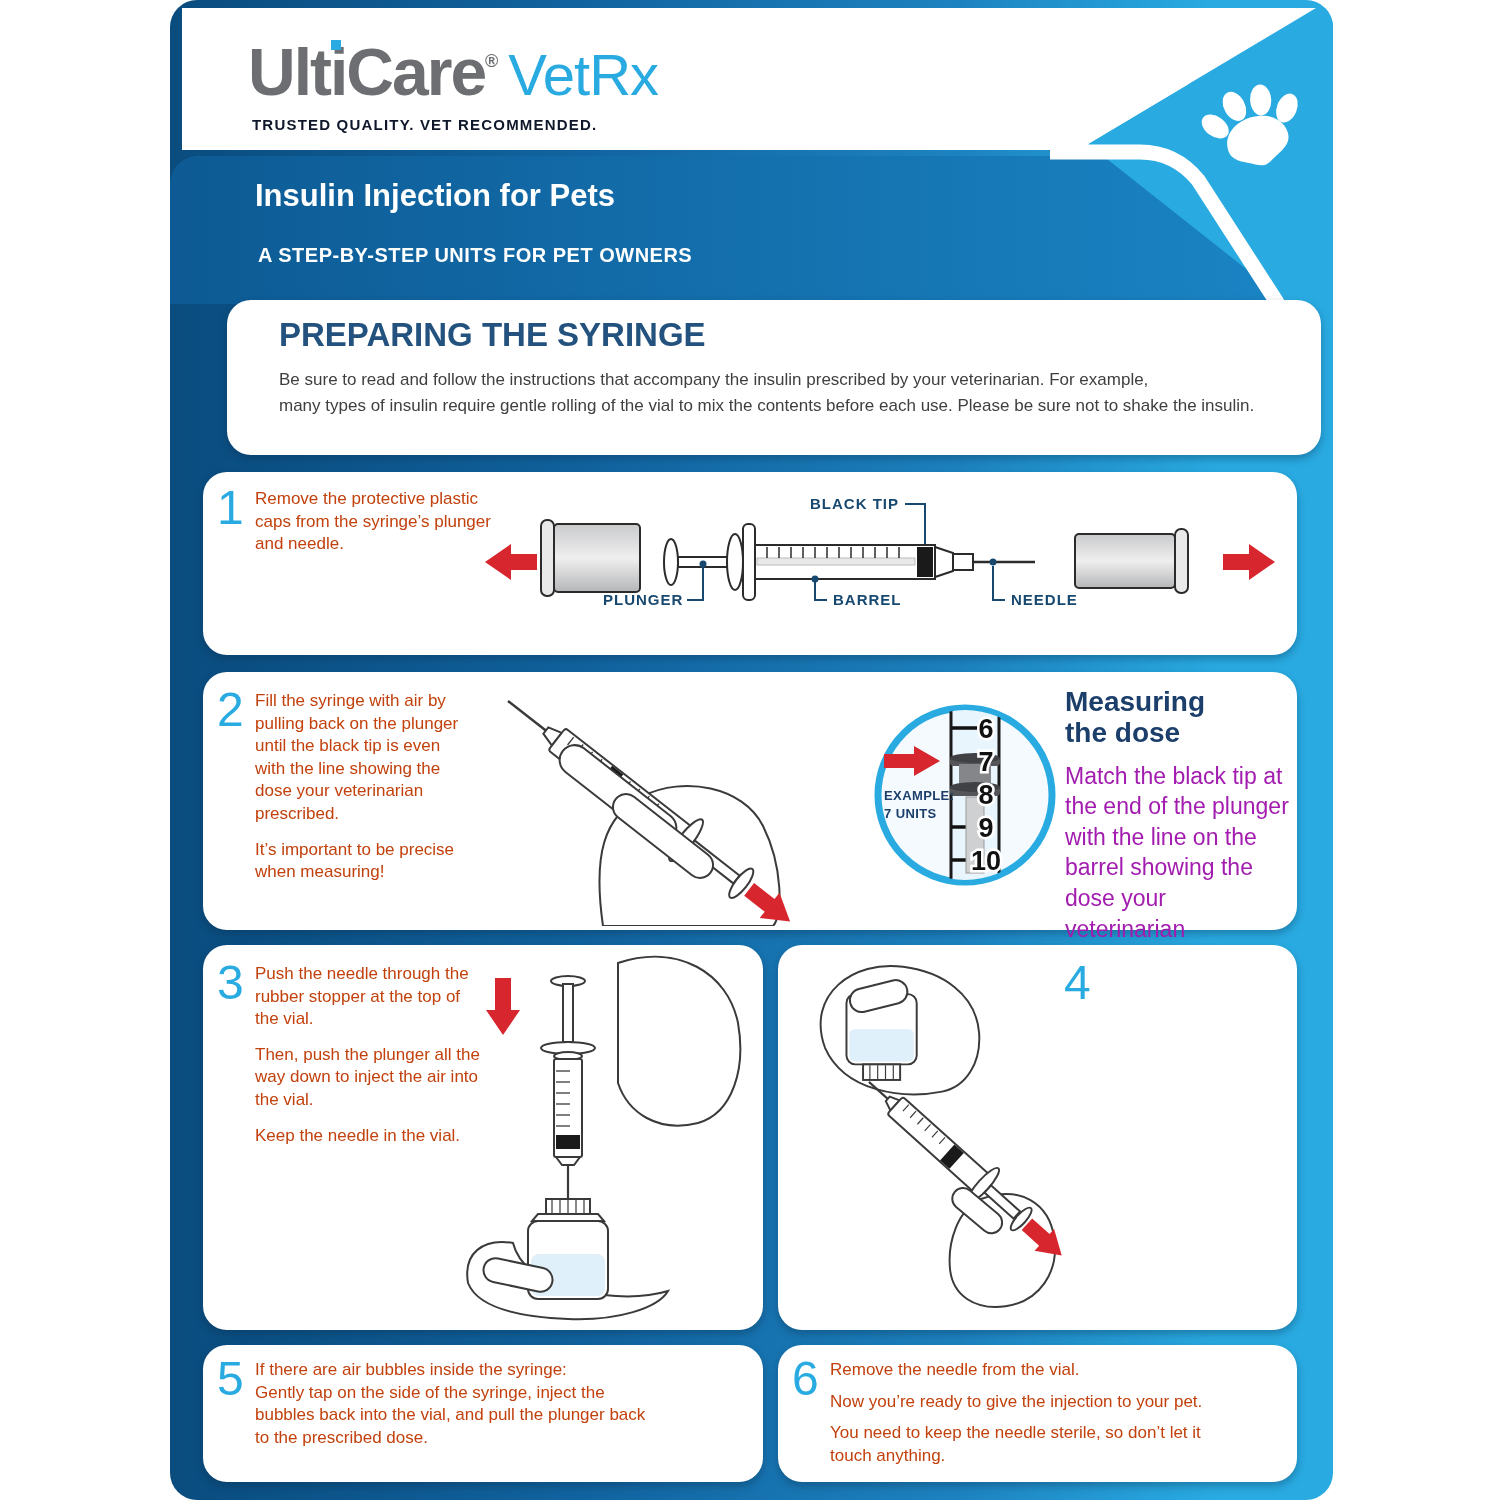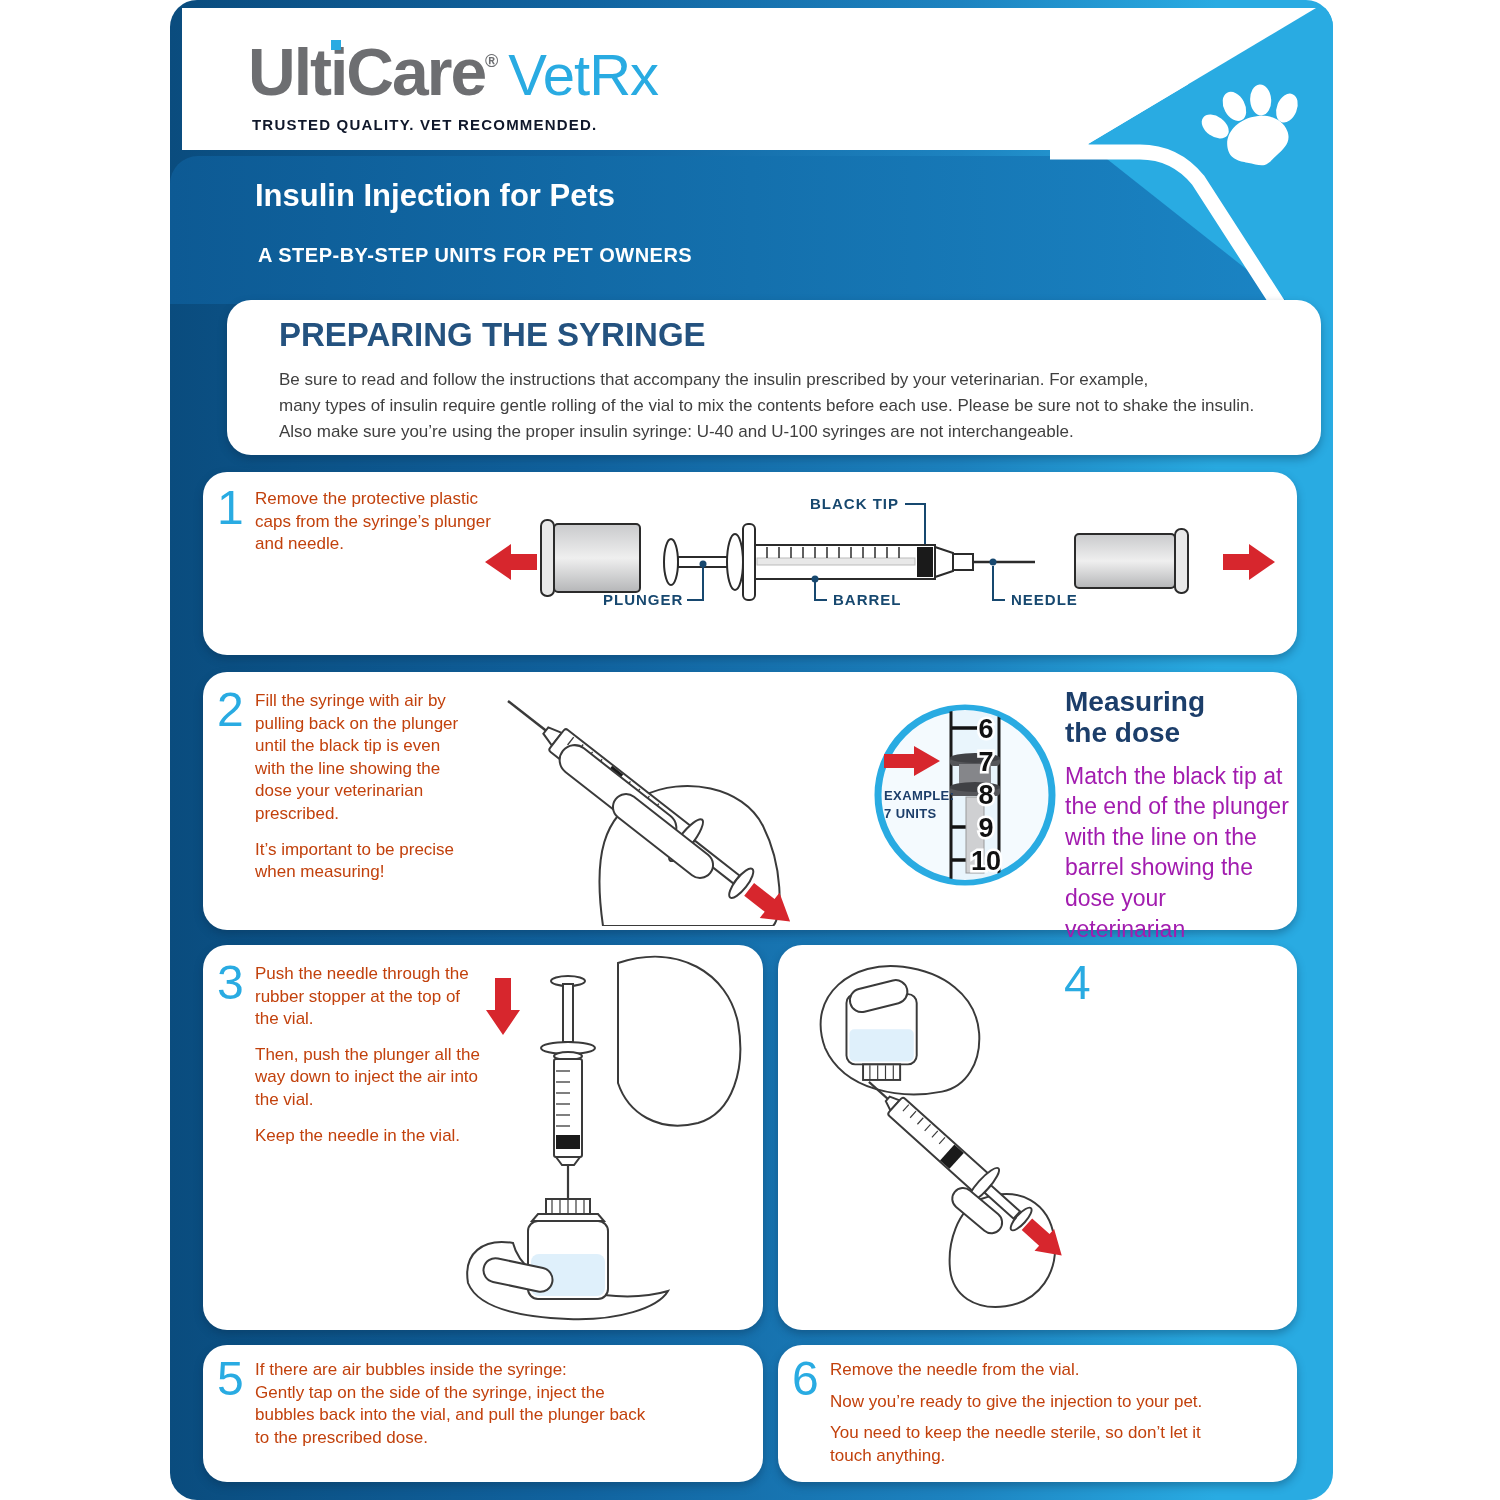--- a/index.html
+++ b/index.html
@@ -67,21 +67,20 @@
       <ellipse cx="14" cy="-21" rx="10.5" ry="15.5" transform="rotate(12 14 -21)"></ellipse>
       <ellipse cx="37" cy="-6" rx="10" ry="15" transform="rotate(38 37 -6)"></ellipse>
       <path d="M0 -6 C14 -6 26 2 27 14 C28 24 20 28 14 31 C8 34 4 37 0 37 C-4 37 -8 34 -14 31 C-20 28 -28 24 -27 14 C-26 2 -14 -6 0 -6 Z" transform="scale(1.15)"></path>
     </g>
   </svg>
 
   <div class="card" style="left:33px;top:300px;width:1094px;height:155px;margin-left:24px;">
     <div id="intro-heading">PREPARING THE SYRINGE</div>
     <div class="intro-line" style="top:70px;">Be sure to read and follow the instructions that accompany the insulin prescribed by your veterinarian. For example,</div>
     <div class="intro-line" style="top:96px;">many types of insulin require gentle rolling of the vial to mix the contents before each use. Please be sure not to shake the insulin.</div>
-    <div class="intro-line" style="top:122px;">Also make sure you’re using the proper insulin syringe: U-40 and U-100 syringes are not interchangeable.</div>
   </div>
 
   <div class="card" style="left:33px;top:472px;width:1094px;height:183px;">
     <div class="step-num" style="left:14px;top:12px;">1</div>
     <div class="step-text" style="left:52px;top:16px;width:248px;">
       <p>Remove the protective plastic caps from the syringe’s plunger and needle.</p>
     </div>
     <svg style="position:absolute;left:272px;top:2px;" width="810" height="178" viewBox="0 0 810 178">
       <defs>
         <linearGradient id="g1" x1="0" y1="0" x2="0" y2="1">

